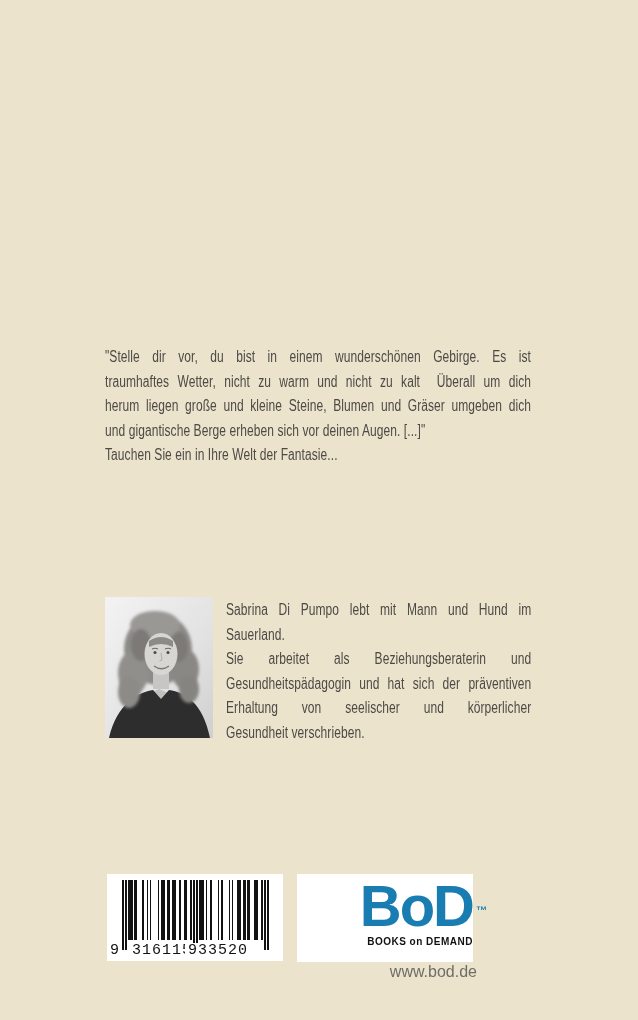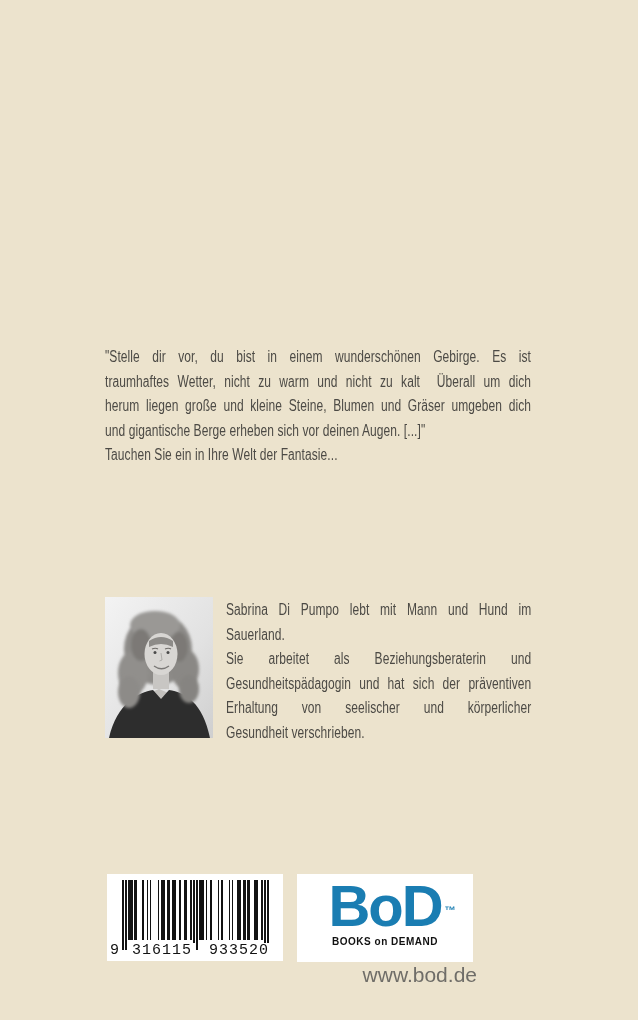--- a/index.html
+++ b/index.html
@@ -61,27 +61,27 @@
     position: absolute;
     bottom: 3px;
     font-family: "Liberation Mono", "DejaVu Sans Mono", monospace;
     font-size: 15px;
     line-height: 15px;
     color: var(--barcode_ink);
     background: #ffffff;
   }
   .bc-first  { left: 3px; }
   .bc-g1 { left: 22px;  width: 66px; text-align: center; letter-spacing: 1px; }
-  .bc-g2 { left: 99px;  width: 66px; text-align: center; letter-spacing: 1px; }
+  .bc-g2 { left: 78px;  width: 66px; text-align: center; letter-spacing: 1px; }
   .logo-box {
     position: absolute;
     left: 297px; top: 874px;
     width: 176px; height: 88px;
     background: #ffffff;
-    text-align: center;
+    text-align: right;
   }
   .logo-main {
     position: relative;
     display: inline-block;
     margin-top: 2px;
     font-size: 58px;
     line-height: 60px;
     font-weight: bold;
     letter-spacing: -2px;
     color: var(--logo_blue);
@@ -99,21 +99,21 @@
     font-size: 10px;
     font-weight: bold;
     letter-spacing: 0.5px;
     color: #111111;
   }
   .website {
     position: absolute;
     left: 297px; top: 963px;
     width: 180px;
     text-align: right;
-    font-size: 21px;
+    font-size: 16px;
     color: var(--website_gray);
   }
 </style>
 </head>
 <body>
 
 <div class="cover">
 
   <div class="textblock quote-block">
     <div class="tline j">"Stelle dir vor, du bist in einem wunderschönen Gebirge. Es ist</div>

